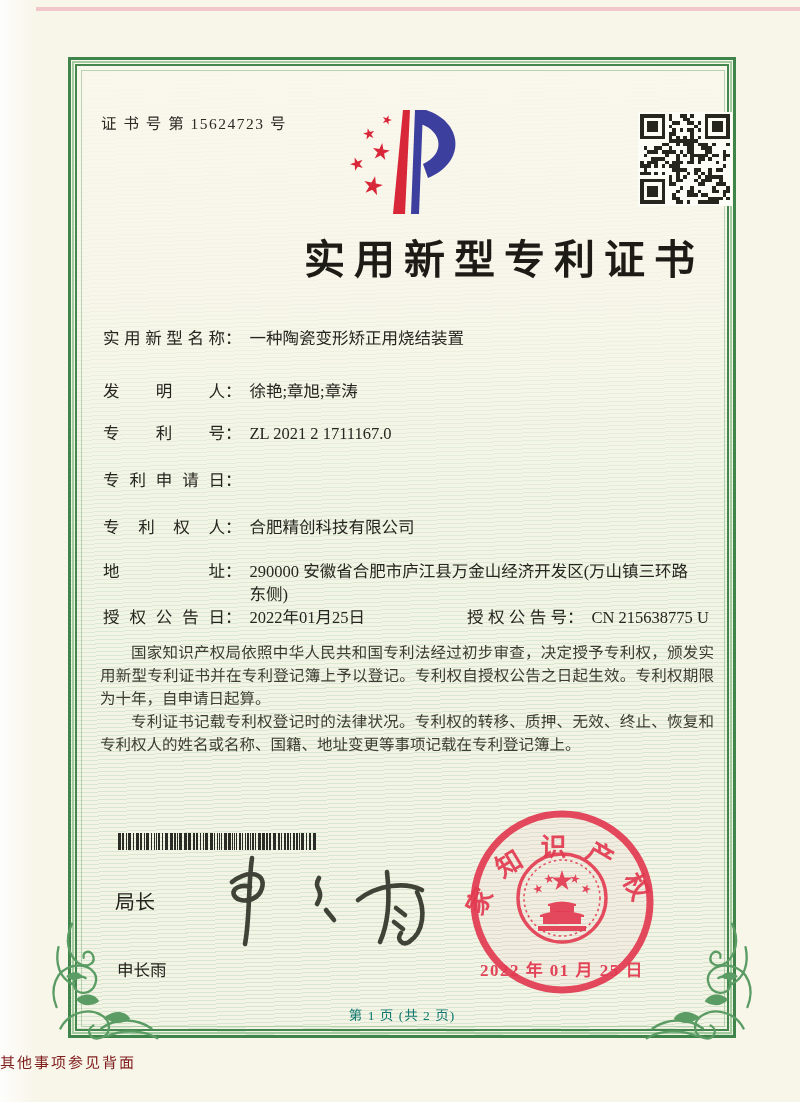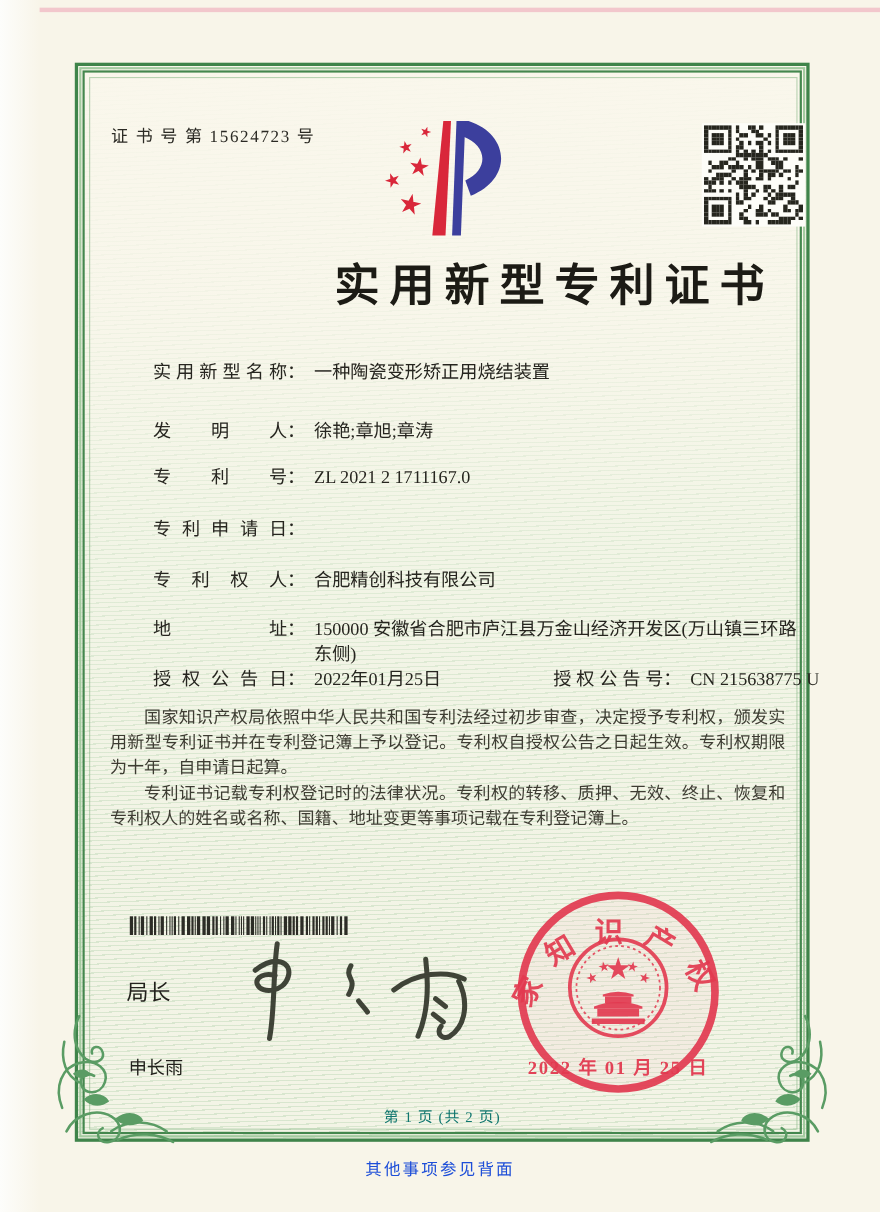--- a/index.html
+++ b/index.html
@@ -28,40 +28,40 @@
   .corner-ornament.left{left:46px;top:918px;}
   .corner-ornament.right{left:640px;top:918px;transform:scaleX(-1);}
   
   .cert-number{position:absolute;left:101px;top:111px;font-size:15.5px;letter-spacing:1.5px;color:#2b2a24;}
   .logo{position:absolute;left:331px;top:106px;}
   .qr{position:absolute;left:638px;top:112px;width:94px;height:94px;background:#fdfdf8;display:grid;grid-template-columns:repeat(25,1fr);grid-template-rows:repeat(25,1fr);padding:2px;box-sizing:border-box;}
   .qr div{margin:0;}
   .qr .m{background:#26261e;}
   .doc-title{position:absolute;left:68px;top:226px;width:792px;text-align:center;font-size:41px;font-weight:bold;letter-spacing:9px;color:#1c1b15;padding-left:40px;}
   
-  .row{position:absolute;left:103px;width:608px;display:flex;align-items:flex-start;font-size:16.5px;line-height:23px;color:#26251f;margin-left:36px;}
+  .row{position:absolute;left:103px;width:608px;display:flex;align-items:flex-start;font-size:16.5px;line-height:23px;color:#26251f;}
   .lbl{display:inline-block;width:122px;text-align:justify;text-align-last:justify;flex:none;}
   .colon{flex:none;margin-right:8px;}
   .val{flex:1 1 auto;}
   .pair2{position:absolute;left:364px;top:0;display:flex;}
   .pair2 .lbl{width:100px;}
   
   .body-text{position:absolute;left:100px;top:641px;width:614px;font-size:15.5px;line-height:23px;color:#3d3c32;text-align:justify;}
   .body-text p{margin:0;text-indent:2em;}
   
   .barcode{position:absolute;left:118px;top:833px;width:200px;height:17px;}
   .barcode span{position:absolute;top:0;height:100%;background:#2c2c26;}
   .official-title{position:absolute;left:115px;top:886px;font-size:20px;font-family:"Liberation Sans","DejaVu Sans",sans-serif;color:#22211c;}
   .official-name{position:absolute;left:117px;top:923px;font-size:16.5px;font-family:"Liberation Sans","DejaVu Sans",sans-serif;color:#22211c;margin-top:34px;}
   .signature{position:absolute;left:222px;top:846px;}
   
   .seal{position:absolute;left:460px;top:806px;}
   
   .page-info{position:absolute;left:68px;top:1004px;width:668px;text-align:center;font-size:13.5px;color:#0f766e;letter-spacing:1px;}
-  .back-note{position:absolute;left:0;top:1051px;width:800px;text-align:center;font-size:15px;color:#1d4ed8;letter-spacing:2px;}
+  .back-note{position:absolute;left:0;top:1051px;width:800px;font-size:15px;color:#7f1d1d;letter-spacing:2px;}
 </style>
 </head>
 <body>
 
 <div class="page">
 
   <div class="scan-top-line"></div>
   <div class="scan-left-band"></div>
 
   <div class="frame-bg"></div>
@@ -767,21 +767,21 @@
       <span class="colon">：</span>
   </div>
   <div class="row" style="top:516px">
     <span class="lbl">专利权人</span>
       <span class="colon">：</span>
     <span class="val">合肥精创科技有限公司</span>
   </div>
   <div class="row" style="top:560px">
     <span class="lbl">地址</span>
       <span class="colon">：</span>
-    <span class="val" style="max-width:452px">150000 安徽省合肥市庐江县万金山经济开发区(万山镇三环路东侧)</span>
+    <span class="val" style="max-width:452px">290000 安徽省合肥市庐江县万金山经济开发区(万山镇三环路东侧)</span>
   </div>
   <div class="row" style="top:606px">
     <span class="lbl">授权公告日</span>
       <span class="colon">：</span>
     <span class="val">2022年01月25日</span>
     <span class="pair2">
       <span class="lbl">授权公告号</span>
         <span class="colon">：</span>
       <span class="val">CN 215638775 U</span>
     </span>

